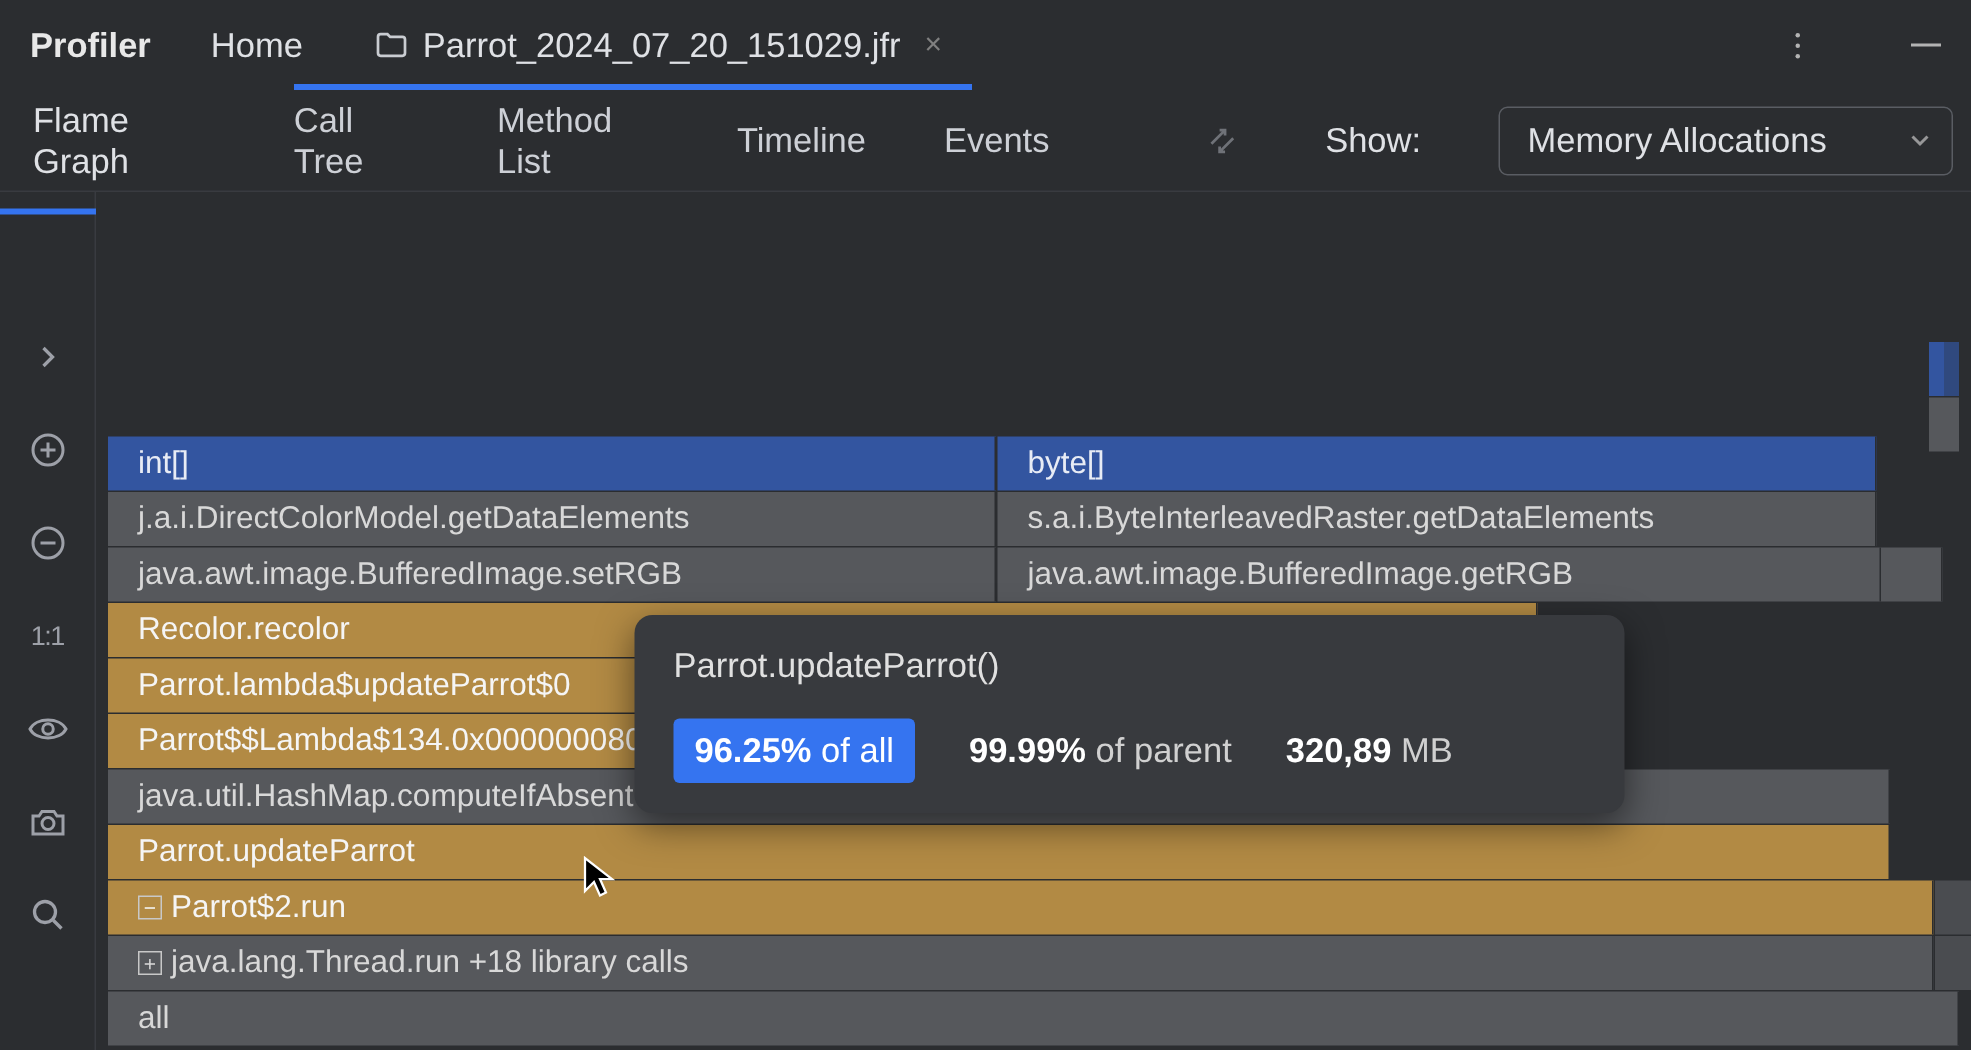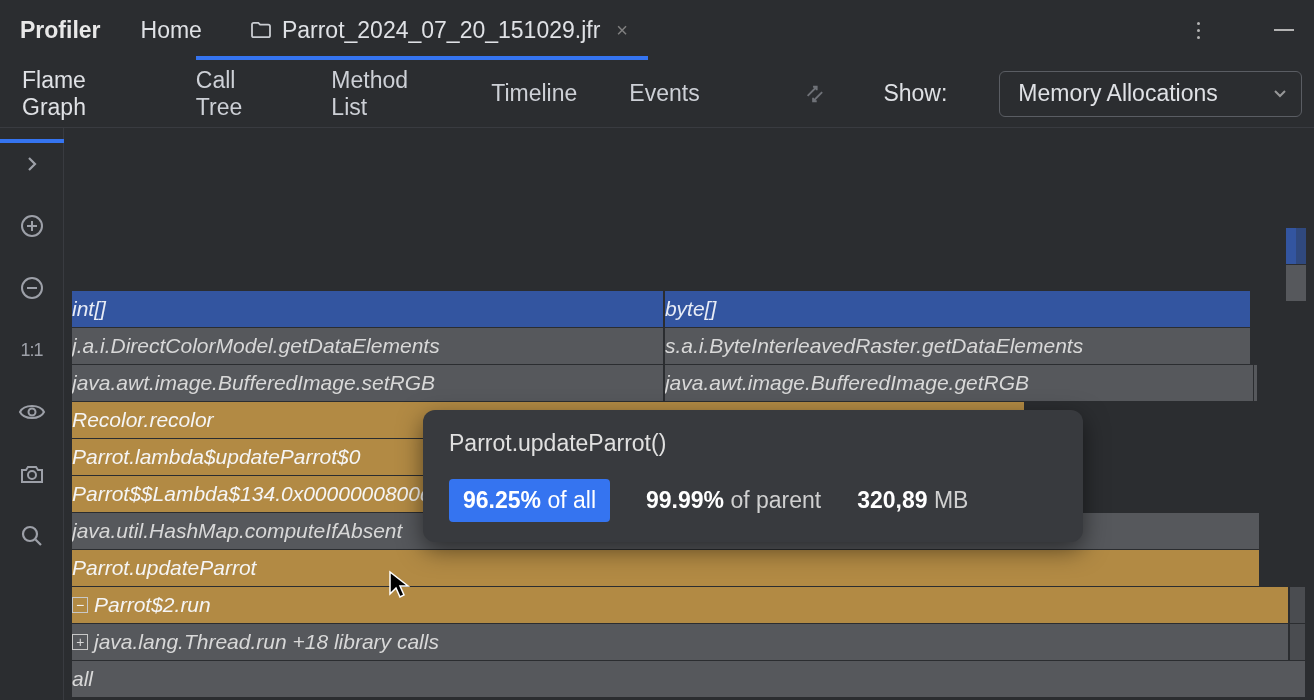--- a/index.html
+++ b/index.html
@@ -140,20 +140,21 @@
     
     .sidebar {
       width: 64px;
       background: #2b2d30;
       border-right: 1px solid #393b40;
       display: flex;
       flex-direction: column;
       align-items: center;
       padding-top: 20px;
       gap: 30px;
+      justify-content: center;
     }
     .side-btn {
       width: 32px;
       height: 32px;
       display: flex;
       align-items: center;
       justify-content: center;
       color: #9da0a8;
       font-size: 18px;
     }
@@ -179,27 +180,26 @@
       height: 36px;
       position: relative;
       margin-bottom: 1px;
     }
     .frame {
       position: absolute;
       top: 0;
       bottom: 0;
       display: flex;
       align-items: center;
-      padding: 0 0;
+      padding: 0 20px;
       font-size: 21px;
       white-space: nowrap;
       overflow: hidden;
       color: #e0e0e0;
       border-right: 1px solid #2b2d30;
-      font-style: italic;
     }
     .frame.gray { background: #56585c; color: #d8d8d8; }
     .frame.yellow { background: #b28a44; color: #f5f5f5; }
     .frame.blue { background: #3355a0; color: #e8ecf5; }
     .frame.dkgray { background: #4a4c50; color: #c8c8c8; }
     .frame .expand-box {
       display: inline-flex;
       width: 16px; height: 16px;
       border: 1px solid #c8c8c8;
       align-items: center;

